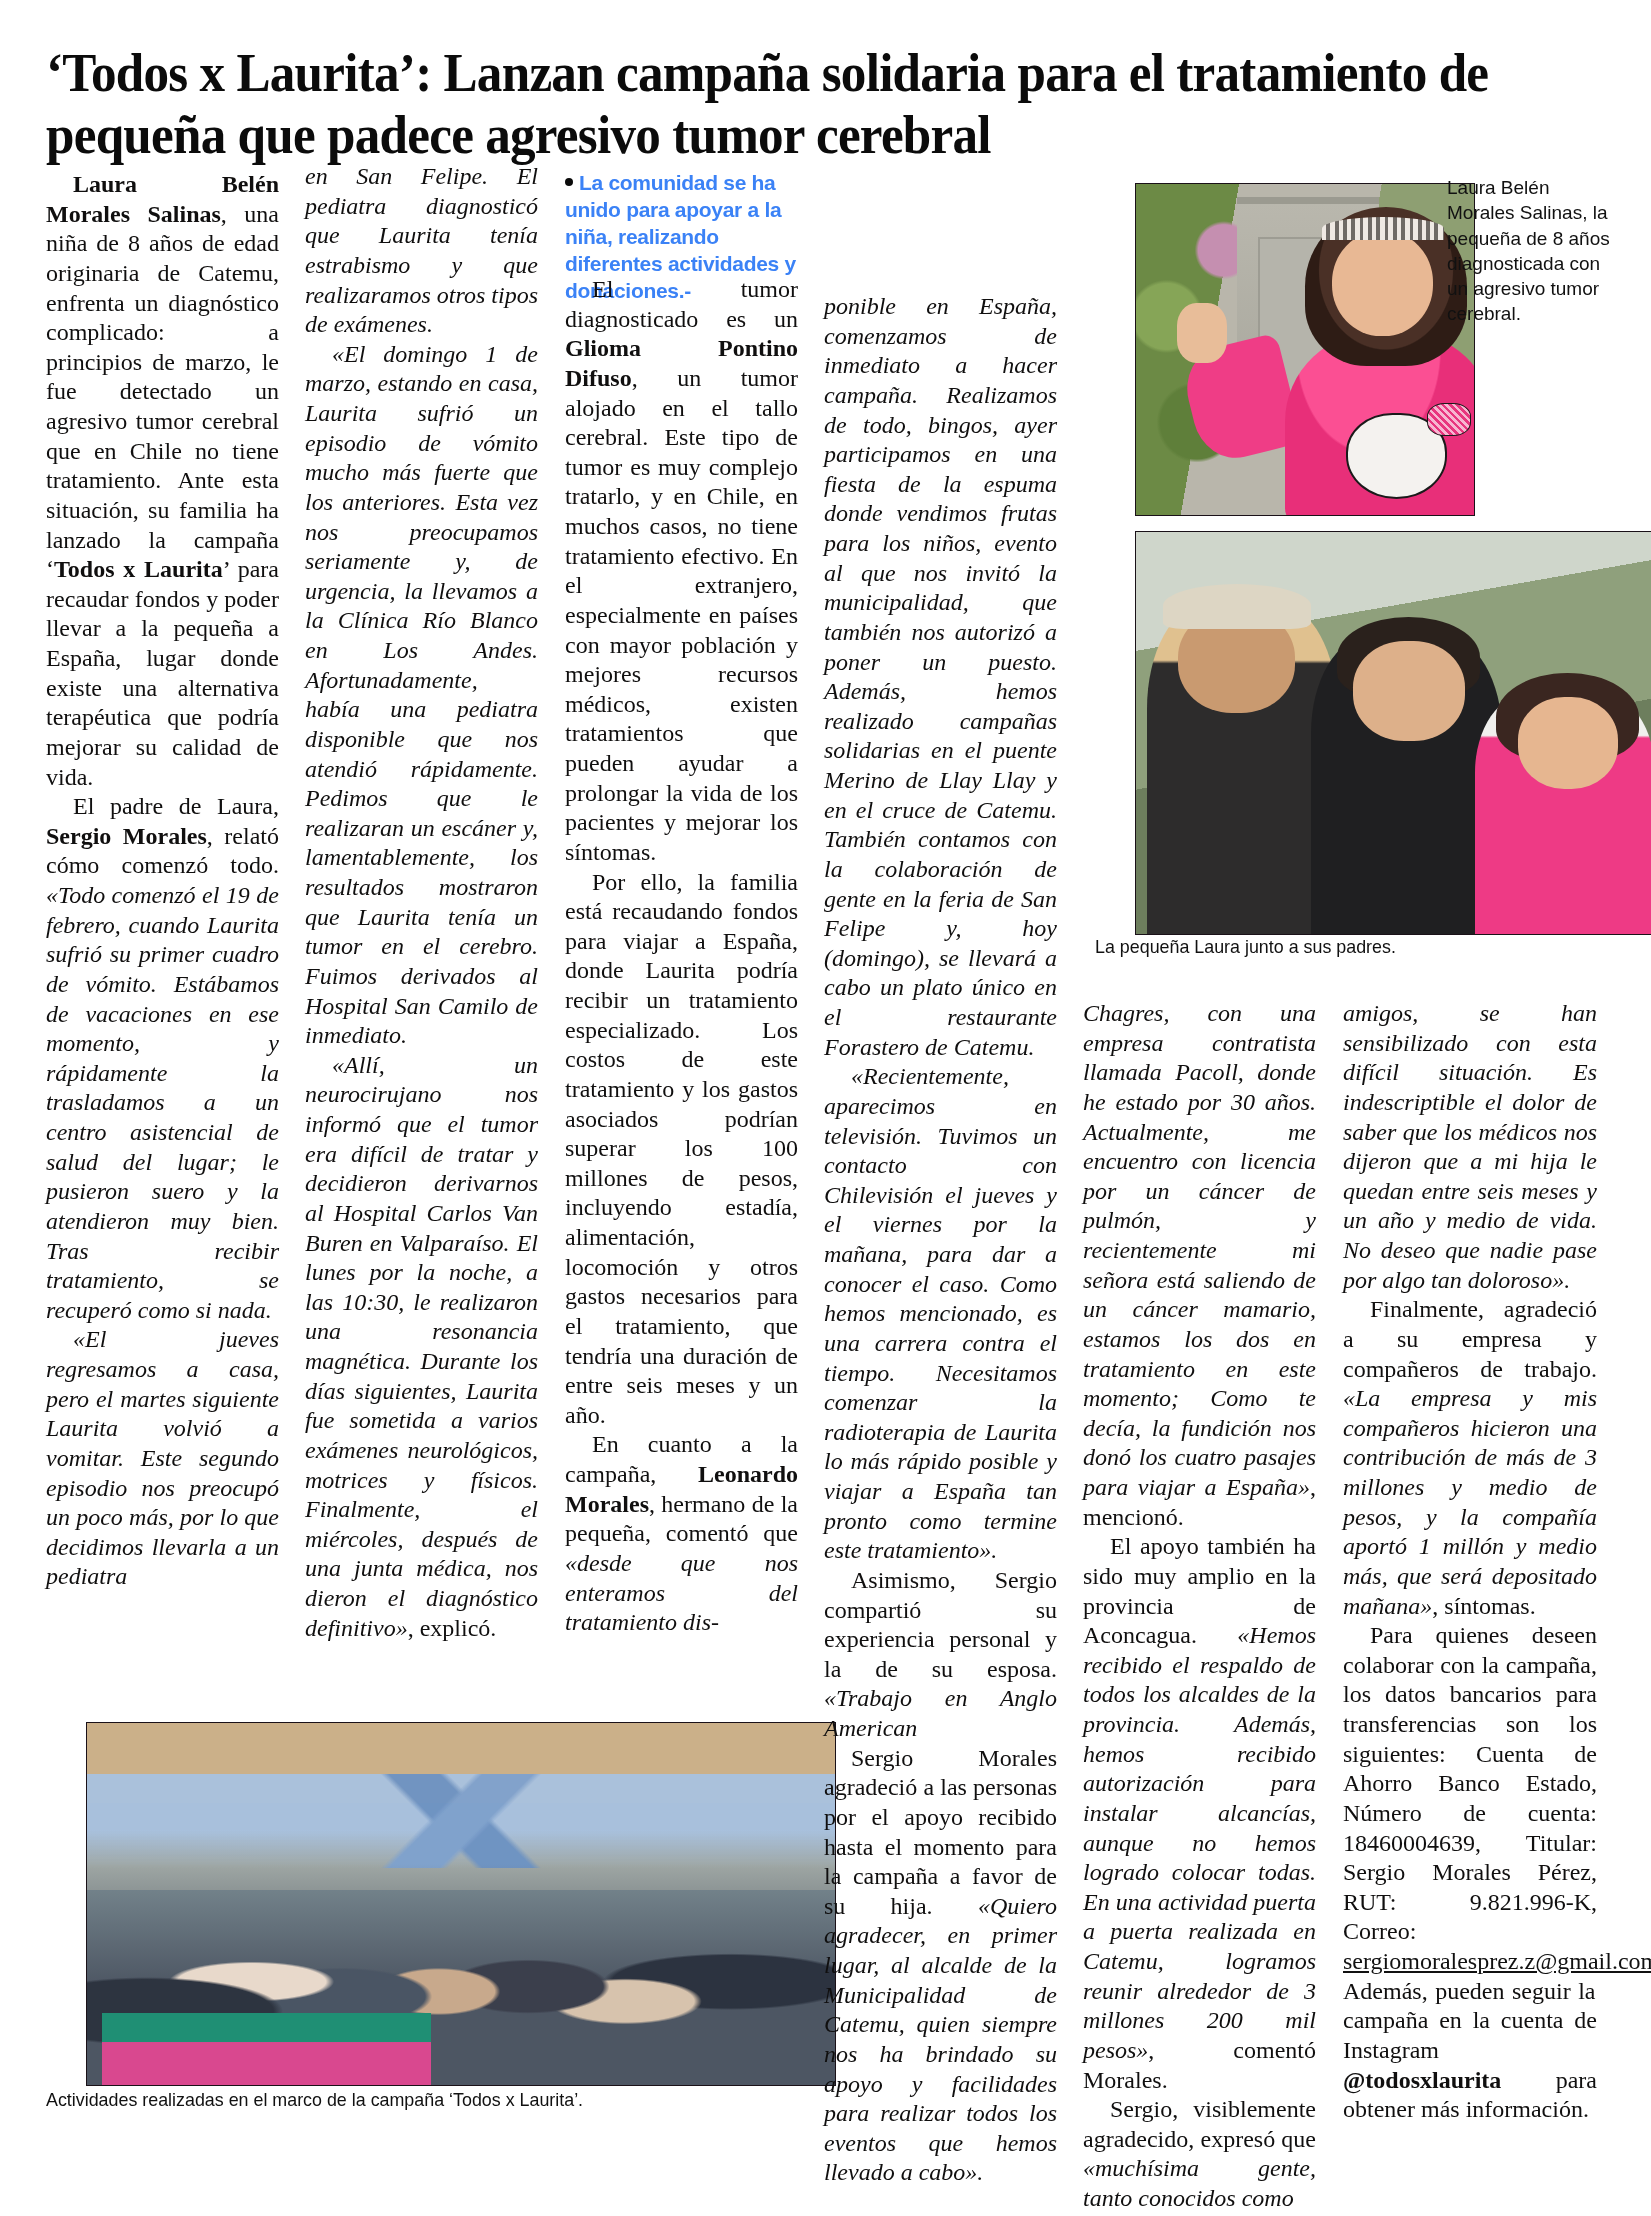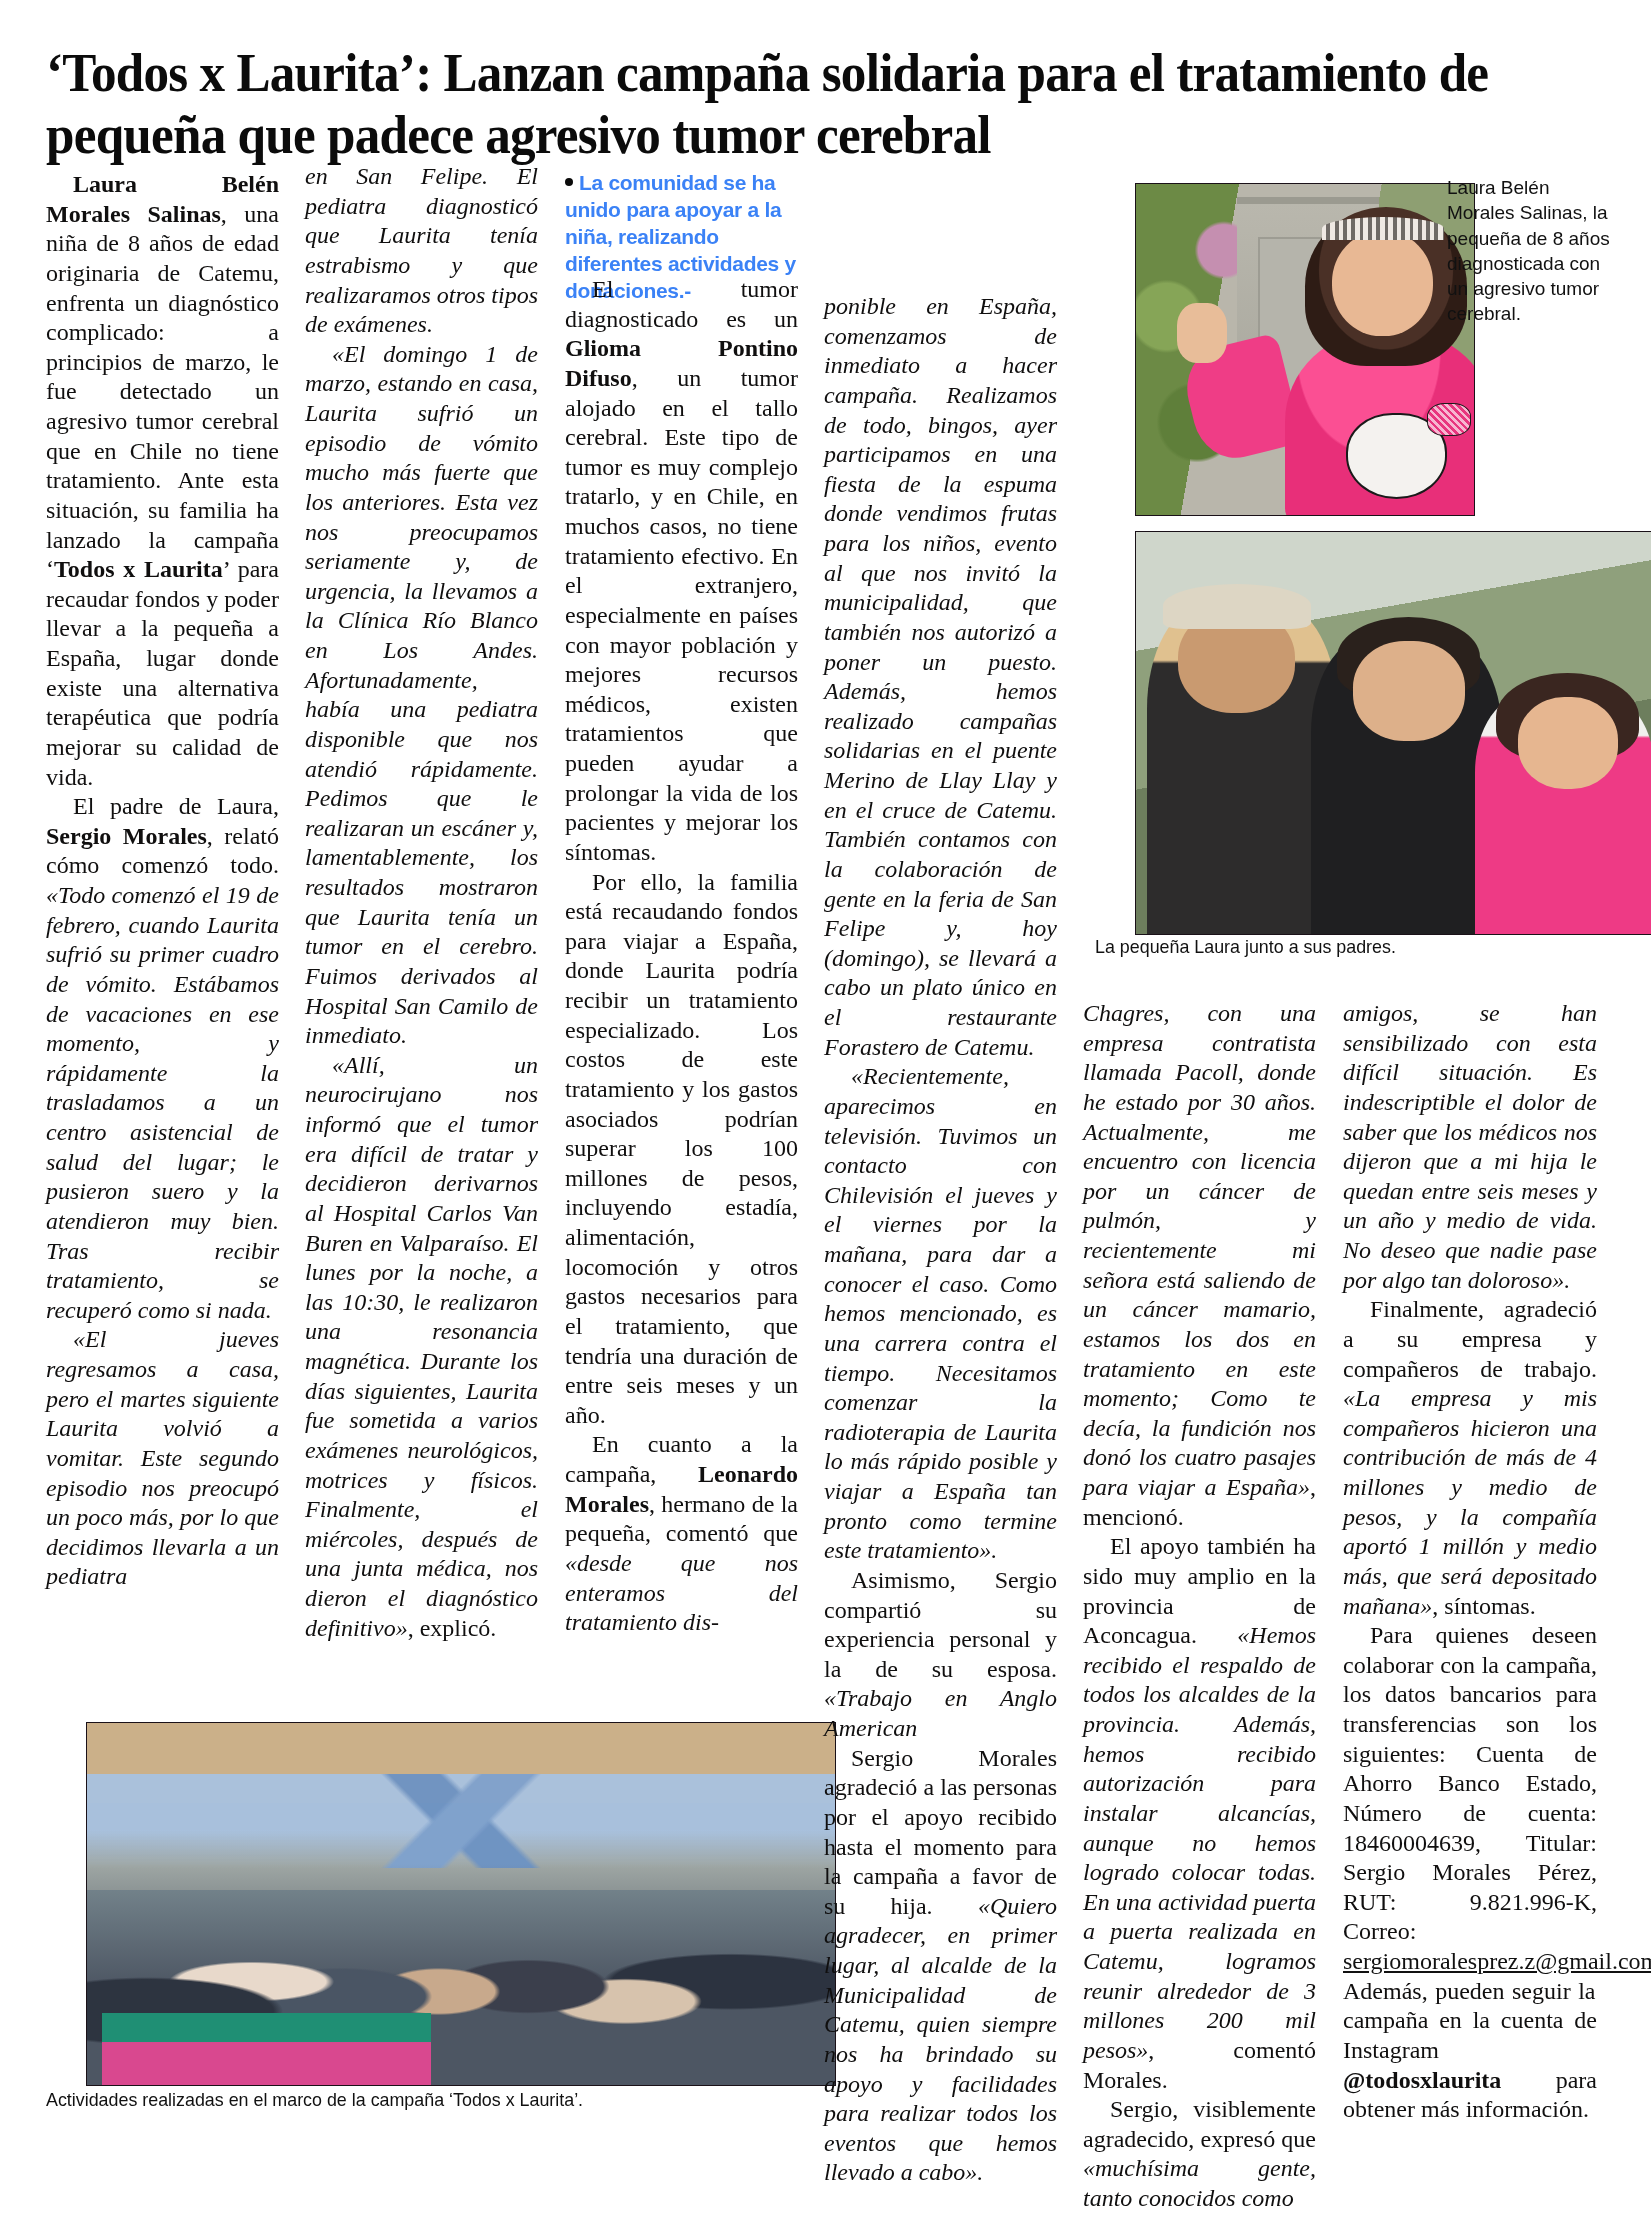--- a/index.html
+++ b/index.html
@@ -308,16 +308,16 @@
 </div>
 
 <div class="col c5" style="top:999px; width:233px;">
   <p class="noind"><span class="it">Chagres, con una empresa contratista llamada Pacoll, donde he estado por 30 años. Actualmente, me encuentro con licencia por un cáncer de pulmón, y recientemente mi señora está saliendo de un cáncer mamario, estamos los dos en tratamiento en este momento; Como te decía, la fundición nos donó los cuatro pasajes para viajar a España»</span><span>, mencionó.</span></p>
   <p><span>El apoyo también ha sido muy amplio en la provincia de Aconcagua. </span><span class="it">«Hemos recibido el respaldo de todos los alcaldes de la provincia. Además, hemos recibido autorización para instalar alcancías, aunque no hemos logrado colocar todas. En una actividad puerta a puerta realizada en Catemu, logramos reunir alrededor de 3 millones 200 mil pesos»</span><span>, comentó Morales.</span></p>
   <p><span>Sergio, visiblemente agradecido, expresó que </span><span class="it">«muchísima gente, tanto conocidos como</span></p>
 </div>
 
 <div class="col c6" style="top:999px; width:254px;">
   <p class="it noind">amigos, se han sensibilizado con esta difícil situación. Es indescriptible el dolor de saber que los médicos nos dijeron que a mi hija le quedan entre seis meses y un año y medio de vida. No deseo que nadie pase por algo tan doloroso».</p>
-  <p><span>Finalmente, agradeció a su empresa y compañeros de trabajo. </span><span class="it">«La empresa y mis compañeros hicieron una contribución de más de 4 millones y medio de pesos, y la compañía aportó 1 millón y medio más, que será depositado mañana»</span><span>, síntomas.</span></p>
+  <p><span>Finalmente, agradeció a su empresa y compañeros de trabajo. </span><span class="it">«La empresa y mis compañeros hicieron una contribución de más de 3 millones y medio de pesos, y la compañía aportó 1 millón y medio más, que será depositado mañana»</span><span>, síntomas.</span></p>
   <p><span>Para quienes deseen colaborar con la campaña, los datos bancarios para transferencias son los siguientes: Cuenta de Ahorro Banco Estado, Número de cuenta: 18460004639, Titular: Sergio Morales Pérez, RUT: 9.821.996-K, Correo: </span><a class="ul" href="#" style="color:#111; text-decoration:underline;">sergiomoralesprez.z@gmail.com</a><span> Además, pueden seguir la campaña en la cuenta de Instagram </span><span class="bd">@todosxlaurita</span><span> para obtener más información.</span></p>
 </div>
 
 
 </body></html>

